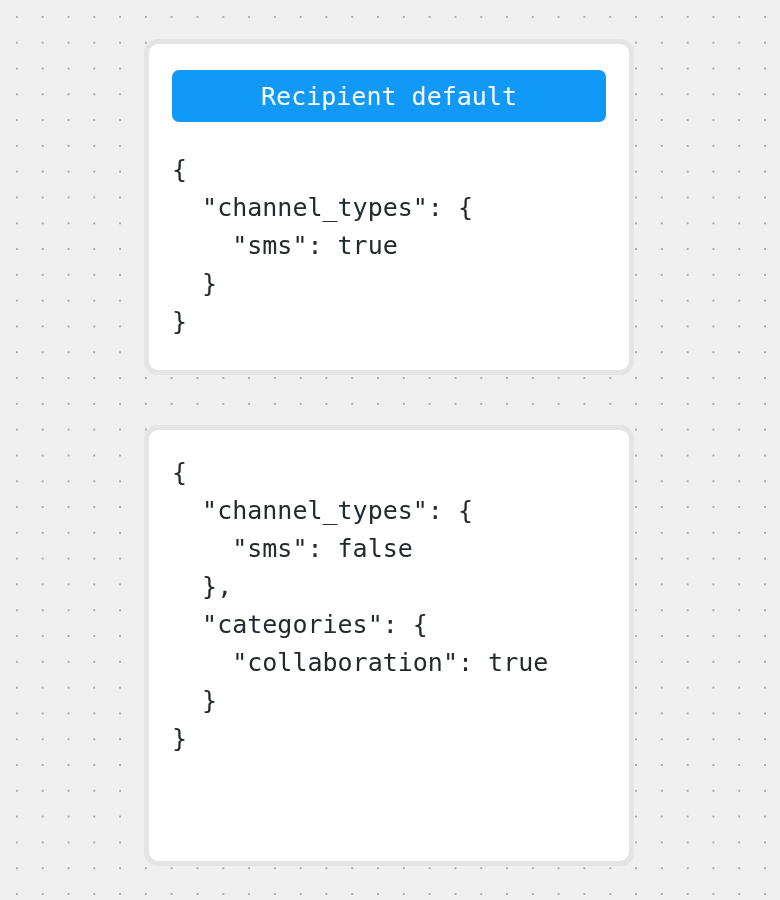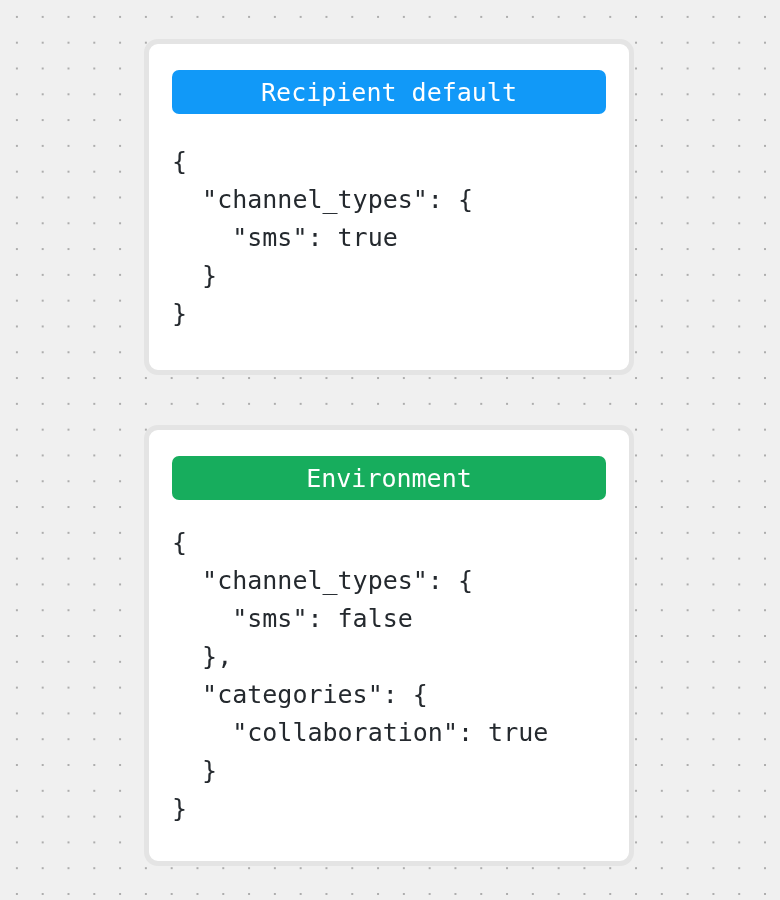--- a/index.html
+++ b/index.html
@@ -25,21 +25,21 @@
     left: 144px;
     width: 490px;
     background: #FFFFFF;
     border: 5px solid #E4E4E4;
     border-radius: 14px;
   }
   .card-1 { top: 39px;  height: 336px; }
   .card-2 { top: 425px; height: 441px; }
   .card-header {
     margin: 26px 23px 0 23px;
-    height: 44px;
+    height: 52px;
     border-radius: 7px;
     display: flex;
     align-items: center;
     justify-content: center;
     color: #FFFFFF;
     font-size: 25px;
     letter-spacing: 0;
   }
   .card-code {
     margin: 29px 23px 0 23px;
@@ -59,21 +59,20 @@
   <div class="card card-1">
     <div class="card-header" style="background-color: rgb(17, 153, 248);">Recipient default</div>
     <pre class="card-code">{
   "channel_types": {
     "sms": true
   }
 }</pre>
   </div>
 
   <div class="card card-2">
-    <div class="card-header" style="background-color: rgb(23, 173, 93);">Environment</div>
     <pre class="card-code">{
   "channel_types": {
     "sms": false
   },
   "categories": {
     "collaboration": true
   }
 }</pre>
   </div>
 

